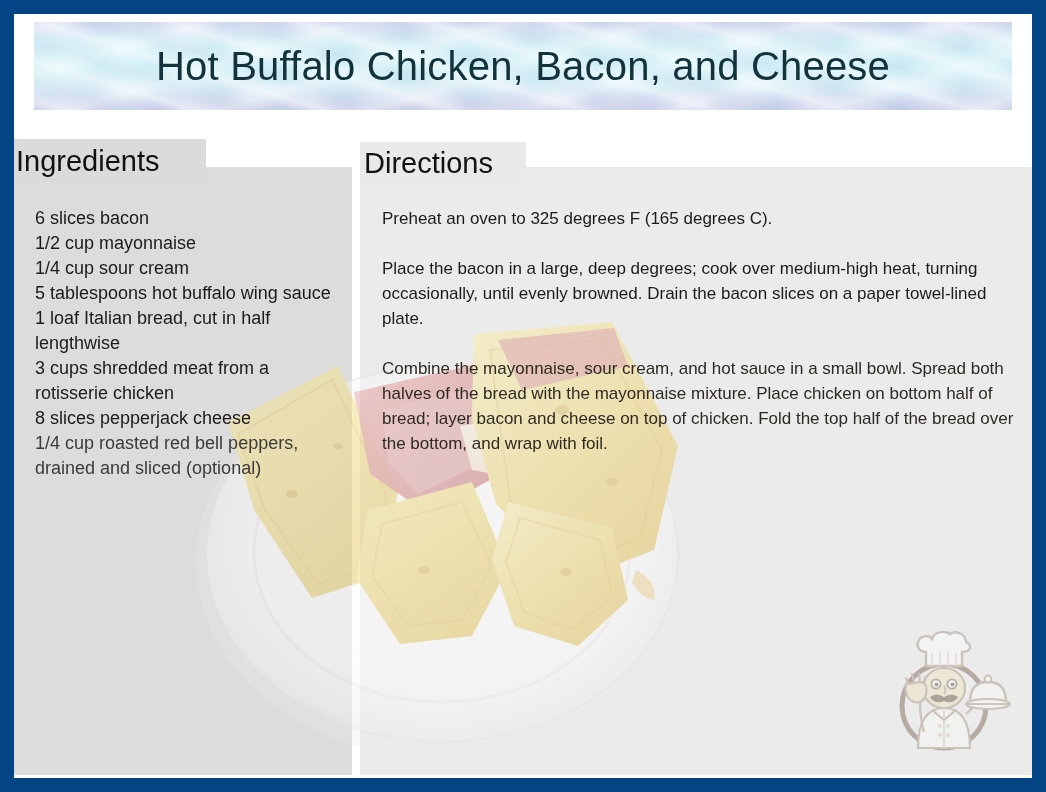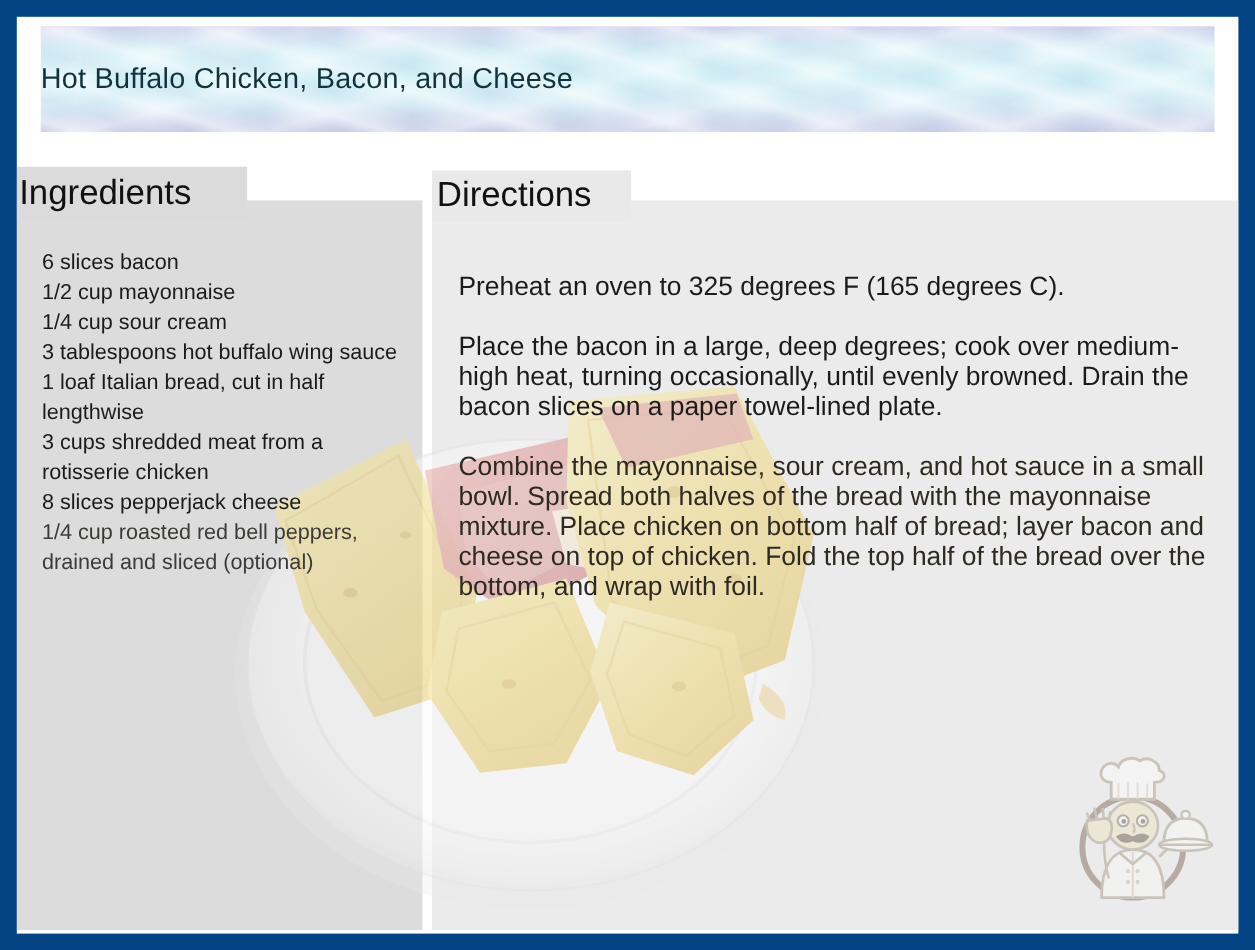--- a/index.html
+++ b/index.html
@@ -75,23 +75,23 @@
         rgba(255,255,255,0.00) 0px,
         rgba(255,255,255,0.20) 30px,
         rgba(255,255,255,0.00) 62px);
     pointer-events: none;
   }
   #recipe-title {
     position: relative;
     z-index: 3;
     display: block;
     width: 100%;
-    text-align: left;
+    text-align: center;
     line-height: 88px;
-    font-size: 24px;
+    font-size: 40px;
     font-weight: 400;
     color: #12333c;
     letter-spacing: 0.2px;
     white-space: nowrap;
   }
 
   
   #ingredients-panel {
     position: absolute;
     left: 0px; top: 153px;
@@ -158,24 +158,23 @@
     color: #1b1b1b;
   }
   #ingredients-list .ing-line { white-space: pre-wrap; }
   #ingredients-list .ing-line.faded { color: #3b3b38; }
 
   #directions-body {
     position: absolute;
     left: 368px; top: 192px;
     width: 634px;
     z-index: 4;
-    font-size: 22px;
+    font-size: 17px;
     line-height: 25px;
     color: #1b1b1b;
-    margin-top: 20px;
   }
   #directions-body p { margin: 0 0 25px 0; }
   #directions-body p:last-child { margin-bottom: 0; }
   #directions-body p.over-photo { color: #2e2a22; }
 
   
   #chef-logo {
     position: absolute;
     right: 18px; bottom: 16px;
     width: 140px; height: 140px;
@@ -270,21 +269,21 @@
     </div>
 
     <div id="directions-tab" class="tab-chip">
       <span class="tab-label">Directions</span>
     </div>
 
     <div id="ingredients-list">
       <div class="ing-line">6 slices bacon</div>
       <div class="ing-line">1/2 cup mayonnaise</div>
       <div class="ing-line">1/4 cup sour cream</div>
-      <div class="ing-line">3 tablespoons hot buffalo wing sauce</div>
+      <div class="ing-line">5 tablespoons hot buffalo wing sauce</div>
       <div class="ing-line">1 loaf Italian bread, cut in half lengthwise</div>
       <div class="ing-line">3 cups shredded meat from a rotisserie chicken</div>
       <div class="ing-line">8 slices pepperjack cheese</div>
       <div class="ing-line faded">1/4 cup roasted red bell peppers, drained and sliced (optional)</div>
     </div>
 
     <div id="directions-body">
       <p>Preheat an oven to 325 degrees F (165 degrees C).</p>
       <p>Place the bacon in a large, deep degrees; cook over medium-high heat, turning occasionally, until evenly browned. Drain the bacon slices on a paper towel-lined plate.</p>
       <p class="over-photo">Combine the mayonnaise, sour cream, and hot sauce in a small bowl.  Spread both halves of the bread with the mayonnaise mixture.  Place chicken on bottom half of bread; layer bacon and cheese on top of chicken.   Fold the top half of the bread over the bottom, and wrap with foil.</p>

